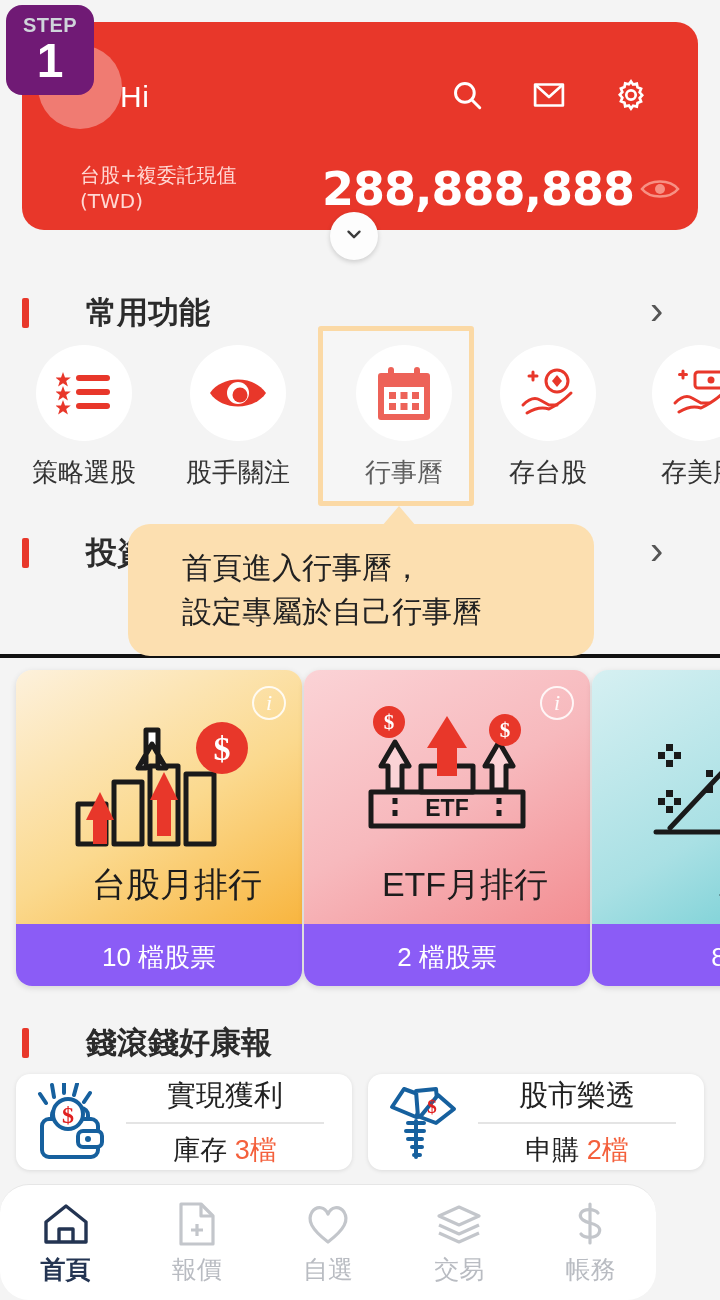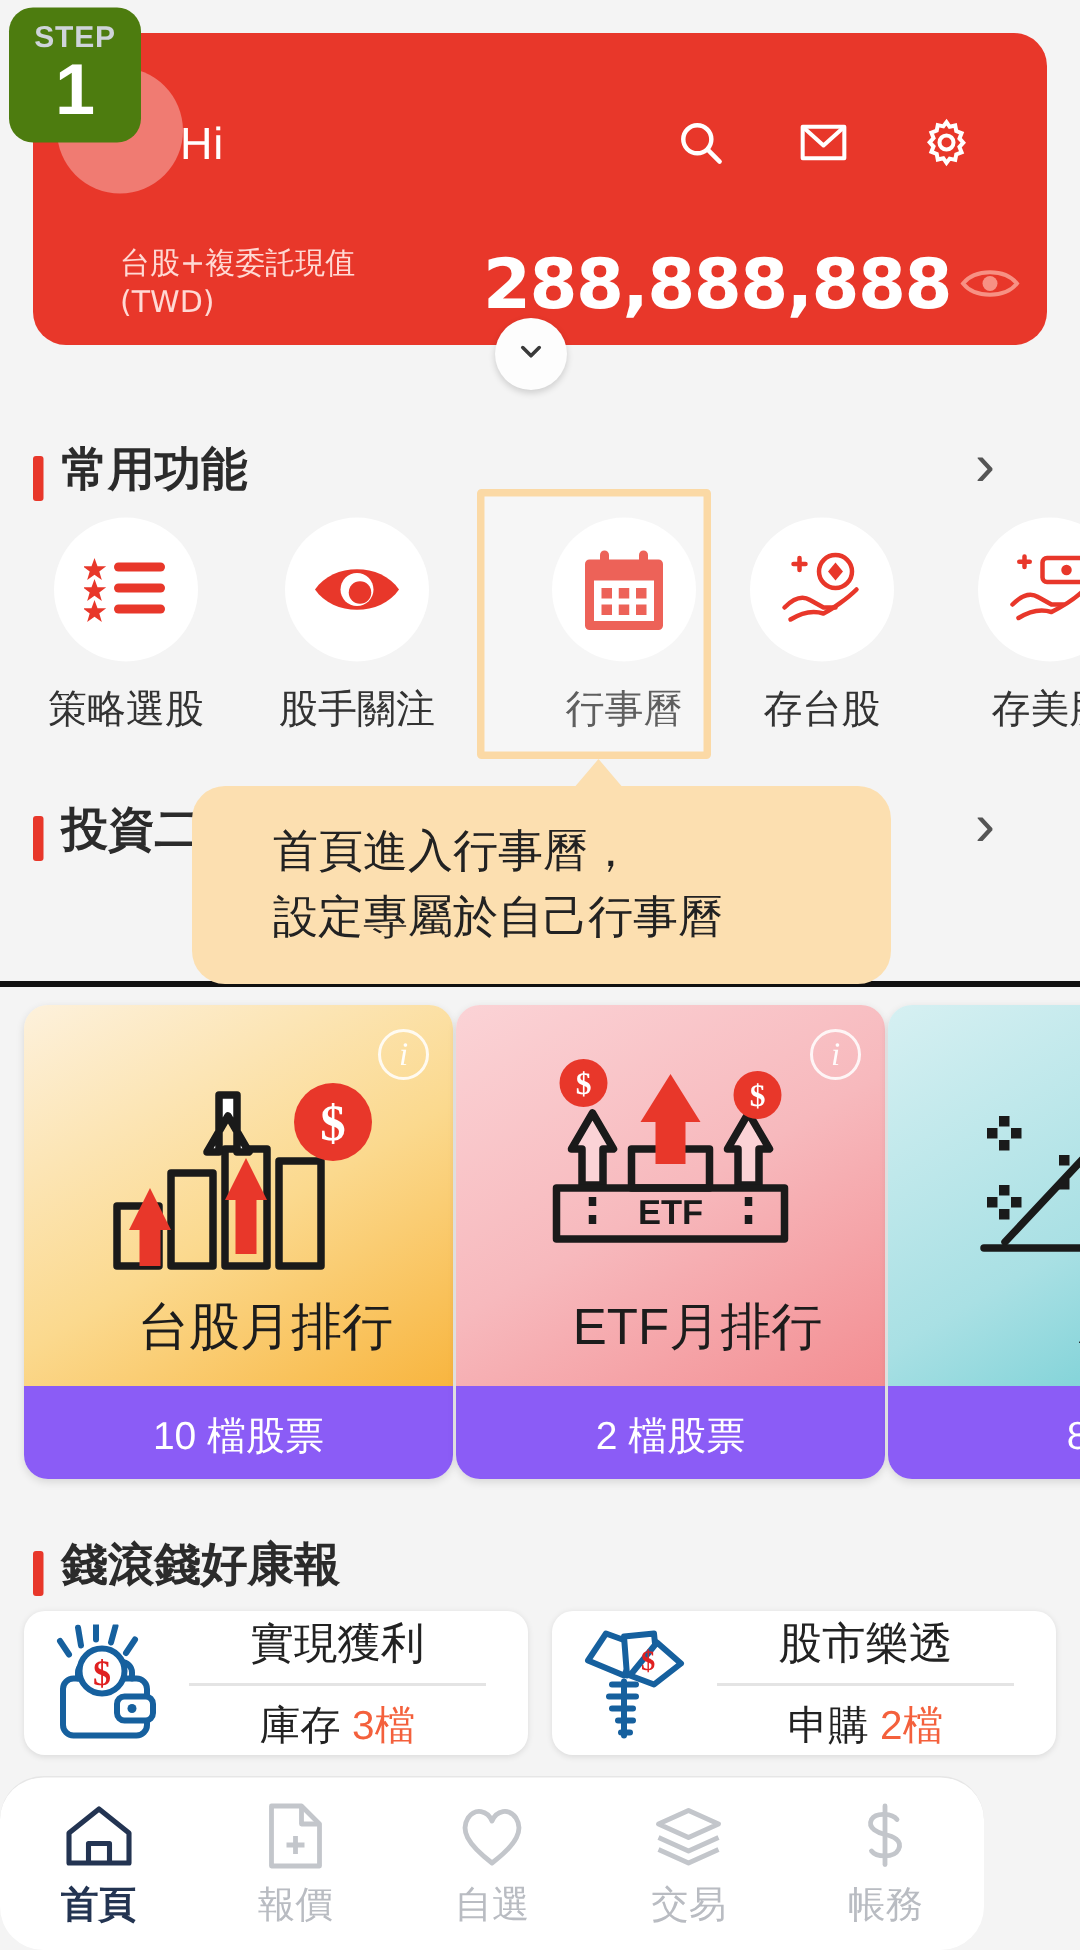--- a/index.html
+++ b/index.html
@@ -42,33 +42,33 @@
     position: absolute; left: 330px; top: 212px;
     width: 48px; height: 48px; border-radius: 50%;
     background: #fdfdfd; box-shadow: 0 2px 5px rgba(0,0,0,.16);
     display: flex; align-items: center; justify-content: center;
   }
 
   
   .step-badge {
     position: absolute; left: 6px; top: 5px;
     width: 88px; height: 90px; border-radius: 16px;
-    background: #4d7c0f; color: #fff;
+    background: #701a75; color: #fff;
     display: flex; flex-direction: column; align-items: center; justify-content: center;
     z-index: 40;
   }
   .step-badge .s-word { font-size: 20px; font-weight: bold; letter-spacing: .5px; color:#cfd4da; line-height: 20px; }
   .step-badge .s-num { font-size: 48px; font-weight: bold; line-height: 48px; margin-top: 2px; }
   .step-halo {
     position: absolute; left: 38px; top: 45px; width: 84px; height: 84px;
     border-radius: 50%; background: rgba(255,255,255,.34); z-index: 30;
   }
 
   
-  .sec-head { position: absolute; display: flex; align-items: flex-end; }
+  .sec-head { position: absolute; display: flex; align-items: center; gap: 45px; }
   .sec-bar { width: 7px; height: 30px; background: #e8372a; border-radius: 2px; margin-right: 12px; }
   .sec-title { font-size: 31px; font-weight: bold; color: #2b2b2b; }
   .sec-arrow { position: absolute; color: #555; }
 
   
   .fn-row { position: absolute; left: 0; top: 345px; width: 720px; height: 160px; }
   .fn-item { position: absolute; width: 140px; text-align: center; }
   .fn-circle {
     width: 96px; height: 96px; border-radius: 50%; background: #ffffff;
     margin: 0 auto; display: flex; align-items: center; justify-content: center;
@@ -238,21 +238,21 @@
       <div class="fn-circle">
         <svg width="60" height="44" viewBox="0 0 60 44">
           <path d="M2 22 C14 4, 46 4, 58 22 C46 40, 14 40, 2 22 Z" fill="#e8372a"></path>
           <circle cx="30" cy="22" r="11" fill="#fff"></circle>
           <circle cx="32" cy="24" r="7.5" fill="#e8372a"></circle>
         </svg>
       </div>
       <div class="fn-label">股手關注</div>
     </div>
 
-    <div class="fn-item" style="left:346px;font-family:Liberation Serif, serif;">
+    <div class="fn-item" style="left:334px;font-family:Liberation Serif, serif;">
       <div class="fn-circle">
         <svg width="52" height="54" viewBox="0 0 52 54">
           <g fill="#e8372a">
             <rect x="10" y="1" width="6" height="10" rx="3"></rect>
             <rect x="36" y="1" width="6" height="10" rx="3"></rect>
             <path d="M3 7h46a3 3 0 013 3v41a3 3 0 01-3 3H3a3 3 0 01-3-3V10a3 3 0 013-3zm3 14v27h40V21z"></path>
             <rect x="11" y="26" width="7" height="7"></rect>
               <rect x="22.5" y="26" width="7" height="7"></rect>
               <rect x="34" y="26" width="7" height="7"></rect>
             <rect x="11" y="37" width="7" height="7"></rect>

